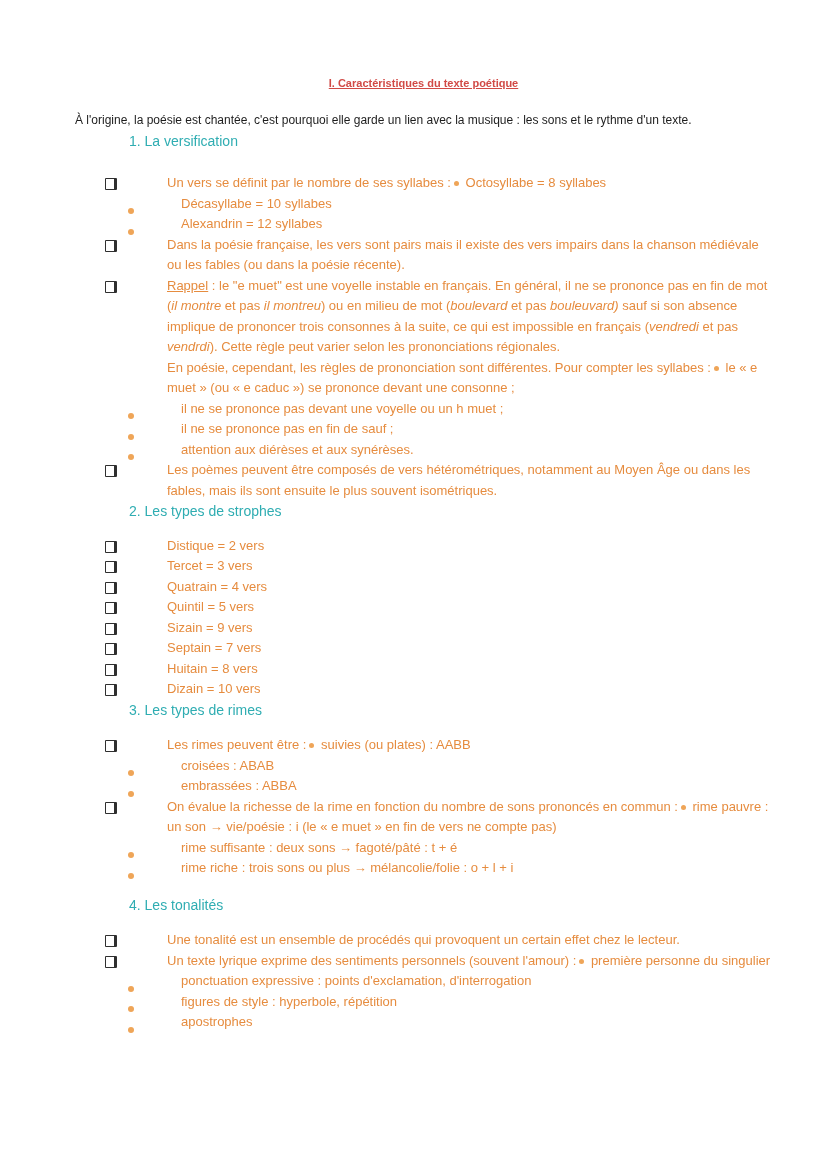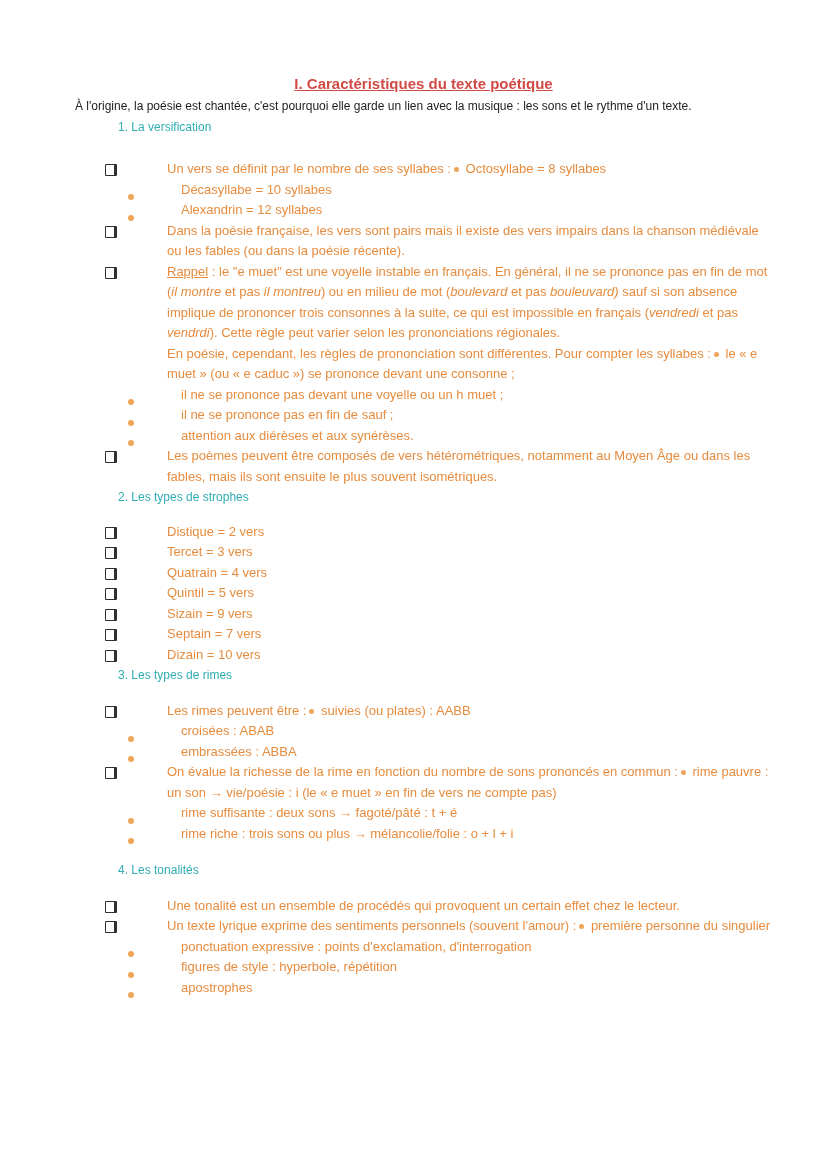--- a/index.html
+++ b/index.html
@@ -2,25 +2,25 @@
 <html lang="fr"><head>
 <meta charset="utf-8">
 <style>
   html, body { margin:0; padding:0; }
   body {
     width:828px; height:1171px; background:#ffffff; overflow:hidden;
     font-family:"Liberation Sans", sans-serif; color:#1d1d1d;
   }
   .page { box-sizing:border-box; width:828px; padding:73px 56px 0 75px; }
   .title {
-    text-align:center; font-size:15px; line-height:21px; font-weight:bold;
-    color:#d14a46; text-decoration:underline; margin-bottom:2px;
+    text-align:center; font-size:11px; line-height:21px; font-weight:bold;
+    color:#d14a46; text-decoration:underline; margin-bottom:16px;
   }
   .intro { font-size:12px; line-height:20.5px; color:#1d1d1d; }
-  .heading { color:#2fadb2; font-size:12px; line-height:20.5px; margin-left:43px; }
+  .heading { color:#2fadb2; font-size:14px; line-height:20.5px; margin-left:54px; }
   .item { display:flex; font-size:13px; line-height:20.5px; color:#e68c3f;gap:40px; }
   .item .body { flex:1; }
   .check { margin-left:30px; }
   .check .marker { flex:none; width:22px; }
   .checkbox {
     display:block; width:8px; height:10px; margin-top:5px;
     border:1.5px solid #2f2f2f; border-right-width:3px; border-radius:1px;
     background:#ffffff;
   }
   .sub { margin-left:53px;align-items:flex-end; }
@@ -135,20 +135,26 @@
       <div class="item check">
         <span class="marker">
           <span class="checkbox"></span>
         </span>
         <span class="body"><span>Septain = 7 vers</span></span>
       </div>
       <div class="item check">
         <span class="marker">
           <span class="checkbox"></span>
         </span>
+        <span class="body"><span>Huitain = 8 vers</span></span>
+      </div>
+      <div class="item check">
+        <span class="marker">
+          <span class="checkbox"></span>
+        </span>
         <span class="body"><span>Dizain = 10 vers</span></span>
       </div>
       <div class="heading">3. Les types de rimes</div>
       <div class="gap" style="height: 15px;"></div>
       <div class="item check">
         <span class="marker">
           <span class="checkbox"></span>
         </span>
         <span class="body"><span>Les rimes peuvent être :</span><span class="inline-dot"></span><span> suivies (ou plates) : AABB</span></span>
       </div>

